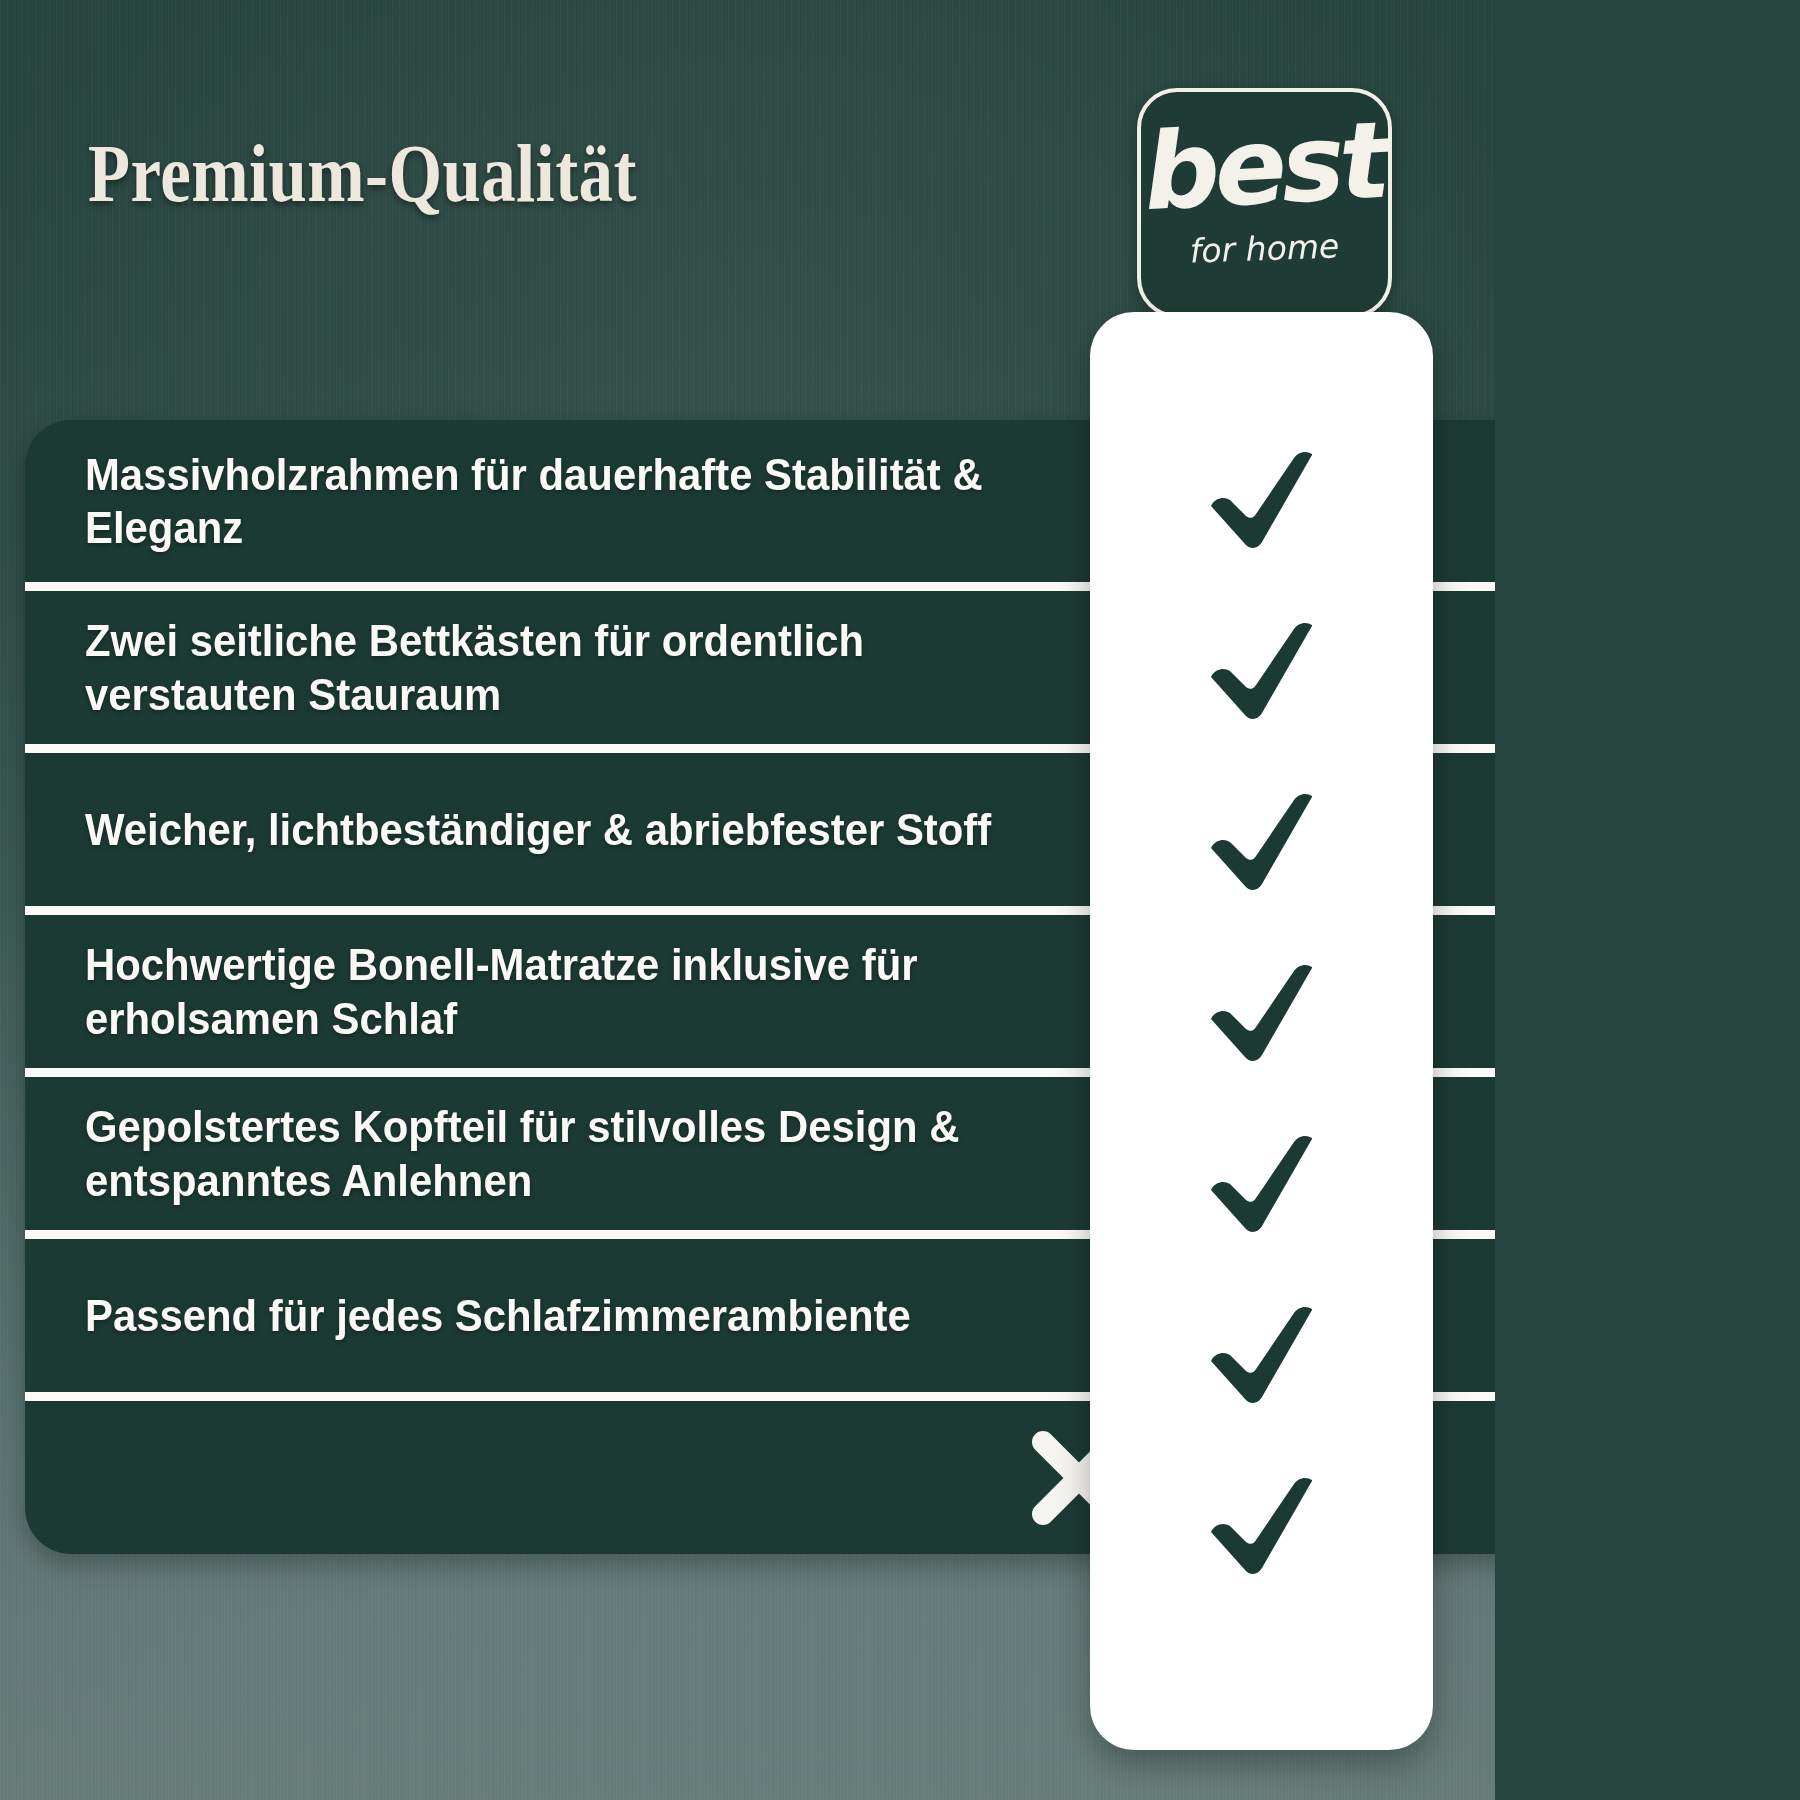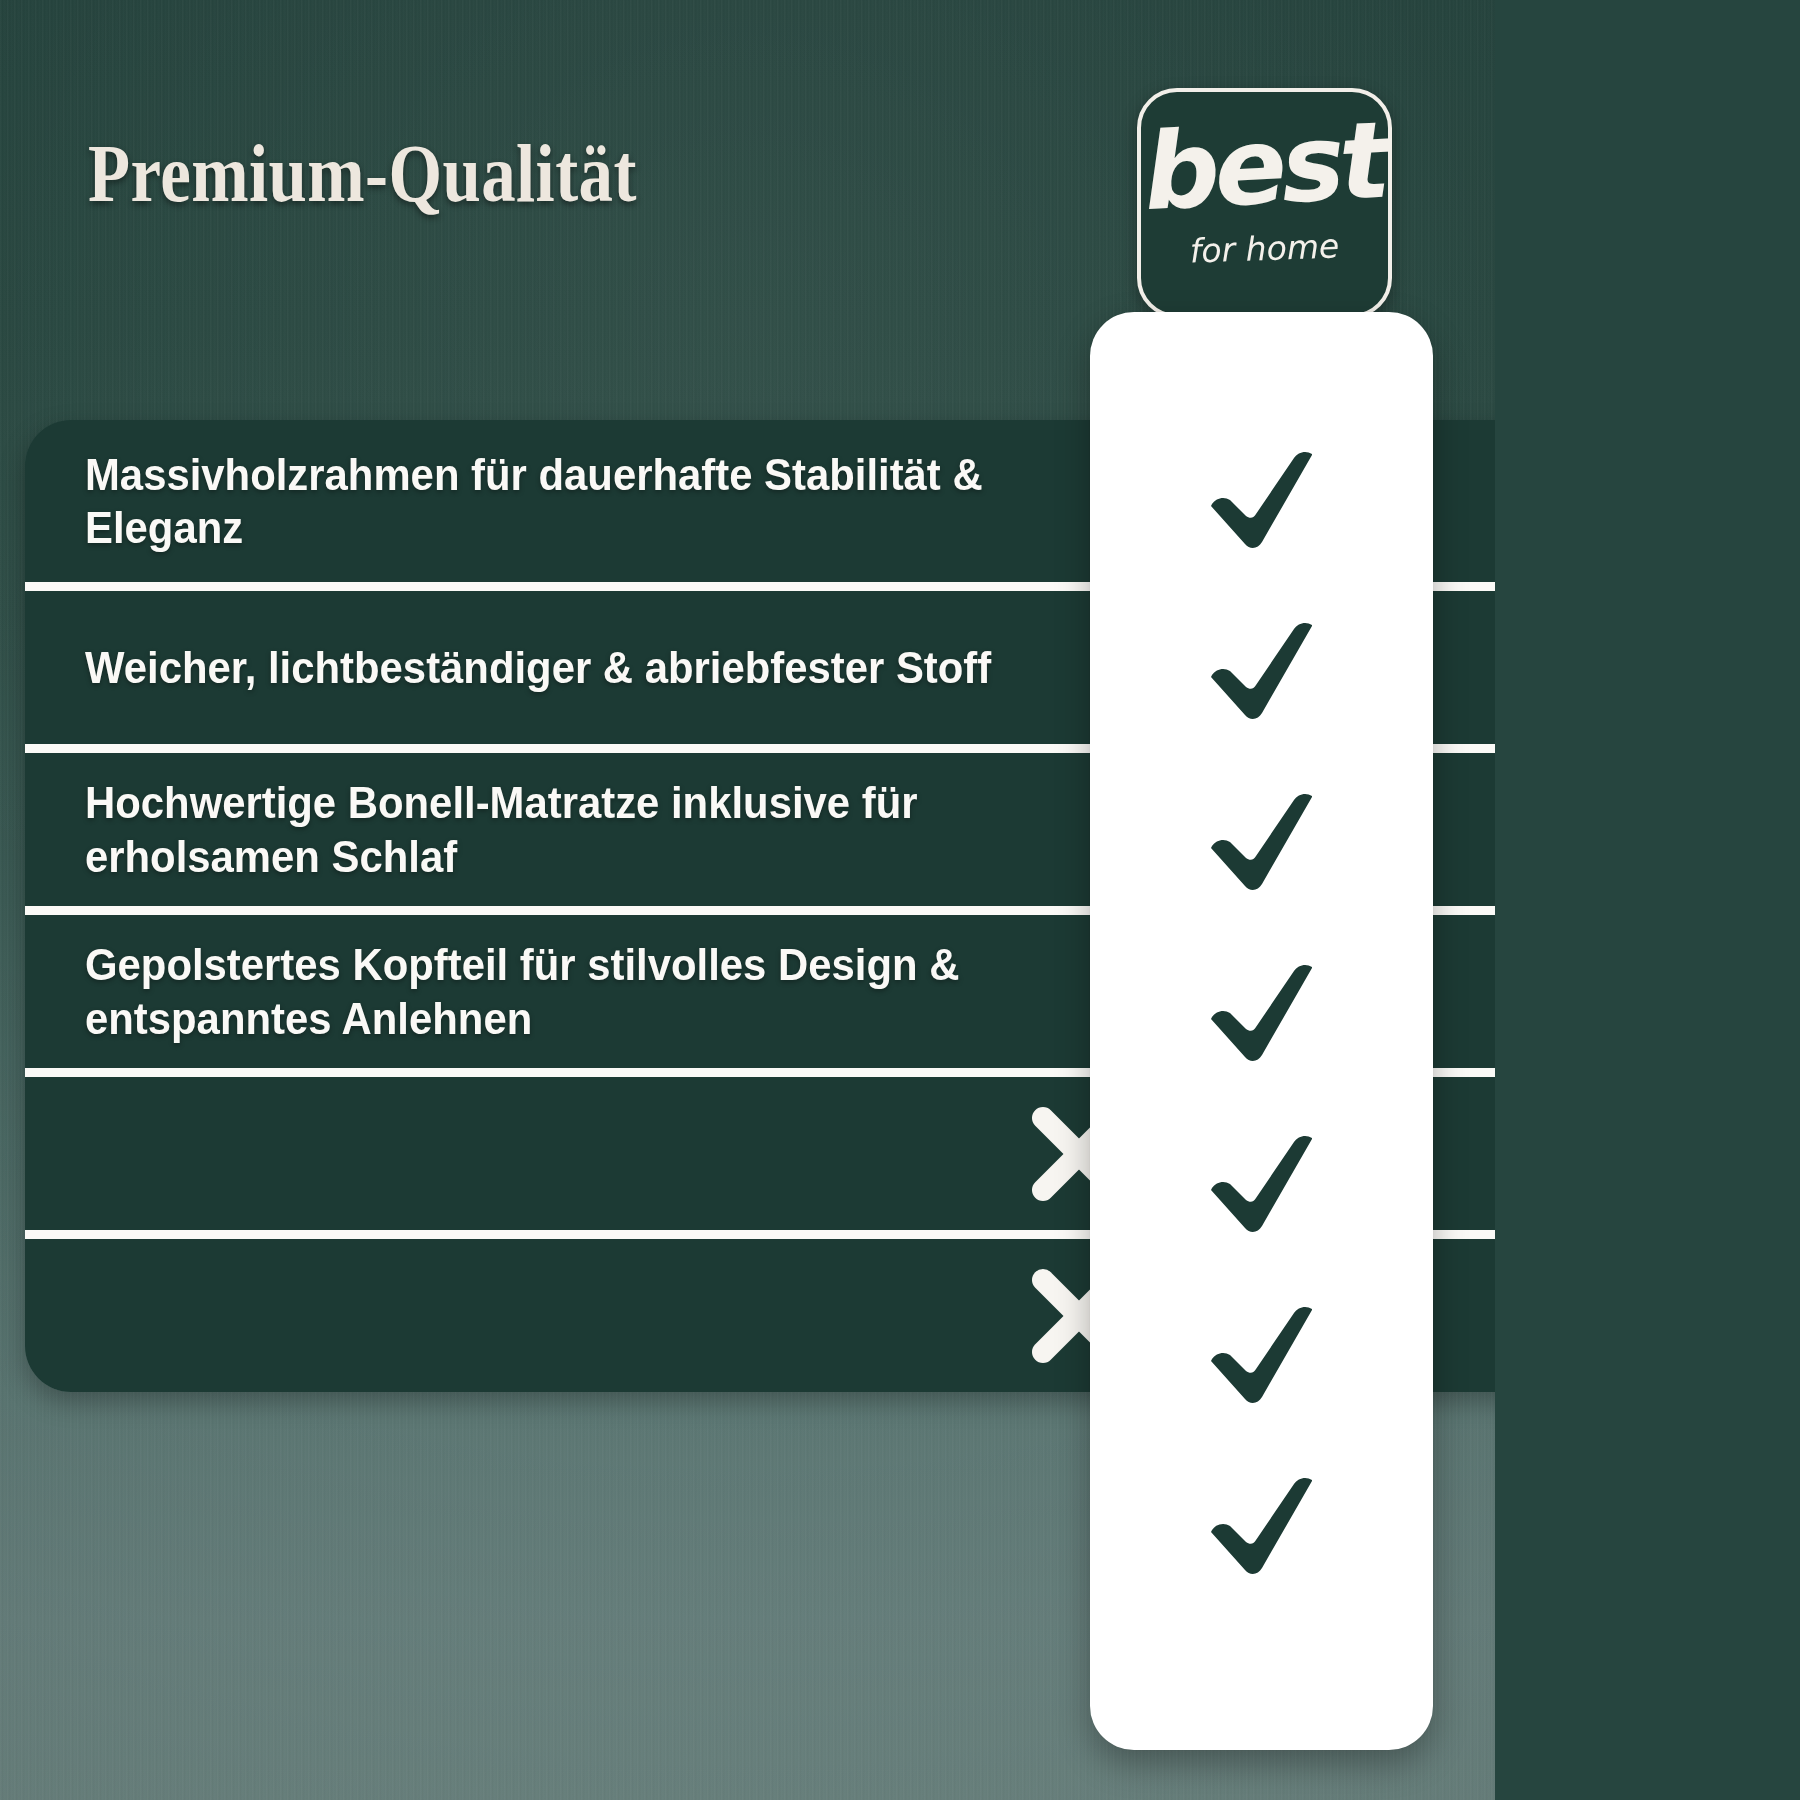--- a/index.html
+++ b/index.html
@@ -193,20 +193,32 @@
         <div class="checkcell"></div>
         <div class="xcell">
           <svg class="xmark" width="112" height="112" viewBox="0 0 112 112" aria-hidden="true">
             <line x1="20" y1="20" x2="92" y2="92" stroke="#F7F5F1" stroke-width="22" stroke-linecap="round"></line>
             <line x1="92" y1="20" x2="20" y2="92" stroke="#F7F5F1" stroke-width="22" stroke-linecap="round"></line>
           </svg>
         </div>
       </div>
       <div class="row">
         <div class="feat">
+          <div class="feat-text">Zwei seitliche Bettkästen für ordentlich verstauten Stauraum</div>
+        </div>
+        <div class="checkcell"></div>
+        <div class="xcell">
+          <svg class="xmark" width="112" height="112" viewBox="0 0 112 112" aria-hidden="true">
+            <line x1="20" y1="20" x2="92" y2="92" stroke="#F7F5F1" stroke-width="22" stroke-linecap="round"></line>
+            <line x1="92" y1="20" x2="20" y2="92" stroke="#F7F5F1" stroke-width="22" stroke-linecap="round"></line>
+          </svg>
+        </div>
+      </div>
+      <div class="row">
+        <div class="feat">
           <div class="feat-text">Weicher, lichtbeständiger &amp; abriebfester Stoff</div>
         </div>
         <div class="checkcell"></div>
         <div class="xcell">
           <svg class="xmark" width="112" height="112" viewBox="0 0 112 112" aria-hidden="true">
             <line x1="20" y1="20" x2="92" y2="92" stroke="#F7F5F1" stroke-width="22" stroke-linecap="round"></line>
             <line x1="92" y1="20" x2="20" y2="92" stroke="#F7F5F1" stroke-width="22" stroke-linecap="round"></line>
           </svg>
         </div>
       </div>
@@ -228,20 +240,23 @@
         </div>
         <div class="checkcell"></div>
         <div class="xcell">
           <svg class="xmark" width="112" height="112" viewBox="0 0 112 112" aria-hidden="true">
             <line x1="20" y1="20" x2="92" y2="92" stroke="#F7F5F1" stroke-width="22" stroke-linecap="round"></line>
             <line x1="92" y1="20" x2="20" y2="92" stroke="#F7F5F1" stroke-width="22" stroke-linecap="round"></line>
           </svg>
         </div>
       </div>
       <div class="row">
+        <div class="feat">
+          <div class="feat-text">Passend für jedes Schlafzimmerambiente</div>
+        </div>
         <div class="checkcell"></div>
         <div class="xcell">
           <svg class="xmark" width="112" height="112" viewBox="0 0 112 112" aria-hidden="true">
             <line x1="20" y1="20" x2="92" y2="92" stroke="#F7F5F1" stroke-width="22" stroke-linecap="round"></line>
             <line x1="92" y1="20" x2="20" y2="92" stroke="#F7F5F1" stroke-width="22" stroke-linecap="round"></line>
           </svg>
         </div>
       </div>
       <div class="row">
         <div class="checkcell"></div>

